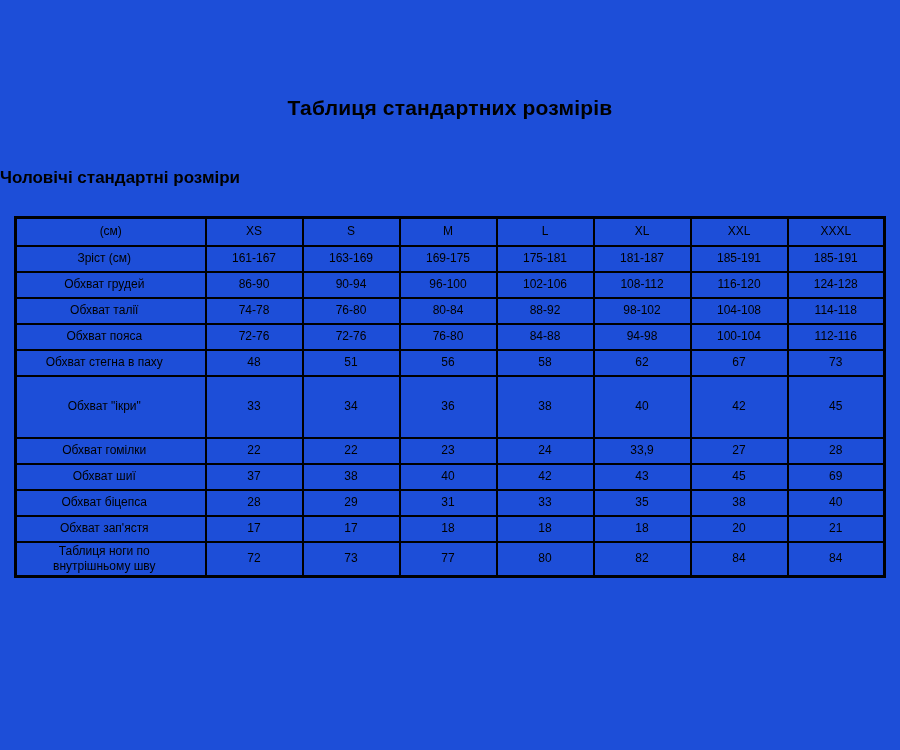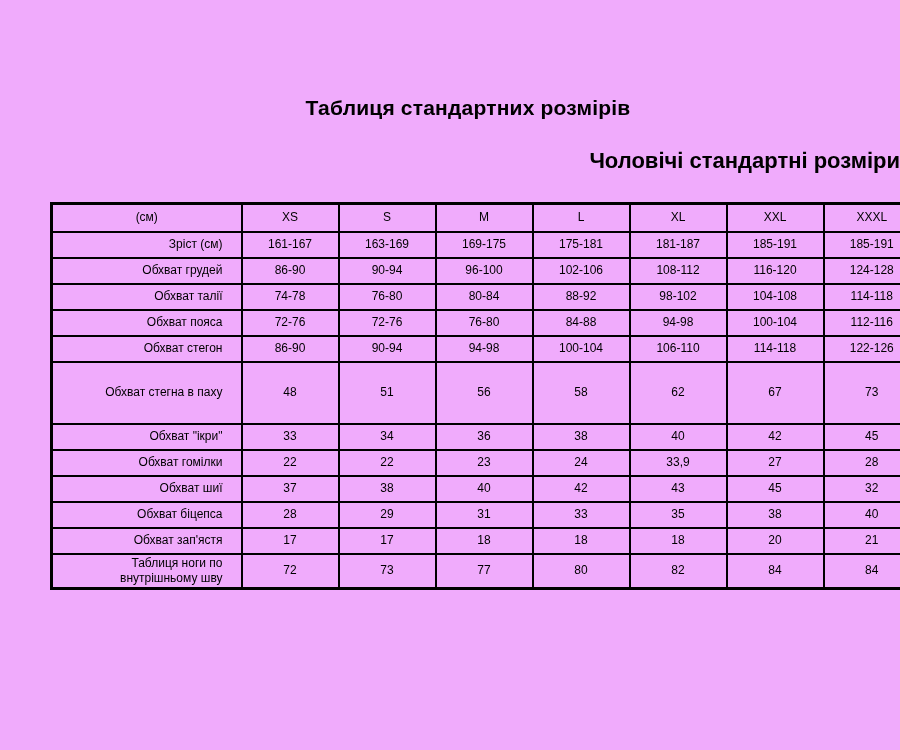--- a/index.html
+++ b/index.html
@@ -6,35 +6,34 @@
   html, body {
     width: 900px;
     background: #ffffff;
     color: #000000;
     font-family: "Liberation Sans", sans-serif;
   }
   .page {
     position: relative;
     width: 900px;
     height: 750px;
-    background: #f0abfc;
+    background: #1d4ed8;
     overflow: hidden;
-    padding-left: 36px;
   }
   .page-title {
     margin-top: 96px;
     text-align: center;
     font-size: 21px;
     font-weight: bold;
     letter-spacing: 0.2px;
   }
   .page-subtitle {
-    margin-top: 28px;
-    text-align: right;
-    font-size: 22px;
+    margin-top: 48px;
+    text-align: left;
+    font-size: 17px;
     font-weight: bold;
   }
   .table-wrap {
     margin: 28px 14px 0 14px;
   }
   table.size-table {
     width: 872px;
     border-collapse: collapse;
     table-layout: fixed;
     border: 3px solid #000000;
@@ -50,21 +49,21 @@
   .size-table col.label-col { width: 190px; }
   .size-table thead th {
     font-weight: normal;
     text-align: center;
     height: 28px;
   }
   .size-table thead th.unit-header {
     font-weight: normal;
   }
   .size-table td.row-label {
-    text-align: right;
+    text-align: center;
     font-weight: normal;
     padding-left: 5px;
     padding-right: 18px;
   }
   .size-table td.cell-value {
     text-align: center;
   }
   
   .size-table tbody tr:nth-child(6) td { height: 62px; }
   .size-table tbody tr:nth-child(13) td { height: 78px; }
@@ -131,30 +130,20 @@
             <td class="row-label">Обхват пояса</td>
             <td class="cell-value">72-76</td>
             <td class="cell-value">72-76</td>
             <td class="cell-value">76-80</td>
             <td class="cell-value">84-88</td>
             <td class="cell-value">94-98</td>
             <td class="cell-value">100-104</td>
             <td class="cell-value">112-116</td>
           </tr>
           <tr>
-            <td class="row-label">Обхват стегон</td>
-            <td class="cell-value">86-90</td>
-            <td class="cell-value">90-94</td>
-            <td class="cell-value">94-98</td>
-            <td class="cell-value">100-104</td>
-            <td class="cell-value">106-110</td>
-            <td class="cell-value">114-118</td>
-            <td class="cell-value">122-126</td>
-          </tr>
-          <tr>
             <td class="row-label">Обхват стегна в паху</td>
             <td class="cell-value">48</td>
             <td class="cell-value">51</td>
             <td class="cell-value">56</td>
             <td class="cell-value">58</td>
             <td class="cell-value">62</td>
             <td class="cell-value">67</td>
             <td class="cell-value">73</td>
           </tr>
           <tr>
@@ -178,21 +167,21 @@
             <td class="cell-value">28</td>
           </tr>
           <tr>
             <td class="row-label">Обхват шиї</td>
             <td class="cell-value">37</td>
             <td class="cell-value">38</td>
             <td class="cell-value">40</td>
             <td class="cell-value">42</td>
             <td class="cell-value">43</td>
             <td class="cell-value">45</td>
-            <td class="cell-value">32</td>
+            <td class="cell-value">69</td>
           </tr>
           <tr>
             <td class="row-label">Обхват біцепса</td>
             <td class="cell-value">28</td>
             <td class="cell-value">29</td>
             <td class="cell-value">31</td>
             <td class="cell-value">33</td>
             <td class="cell-value">35</td>
             <td class="cell-value">38</td>
             <td class="cell-value">40</td>

